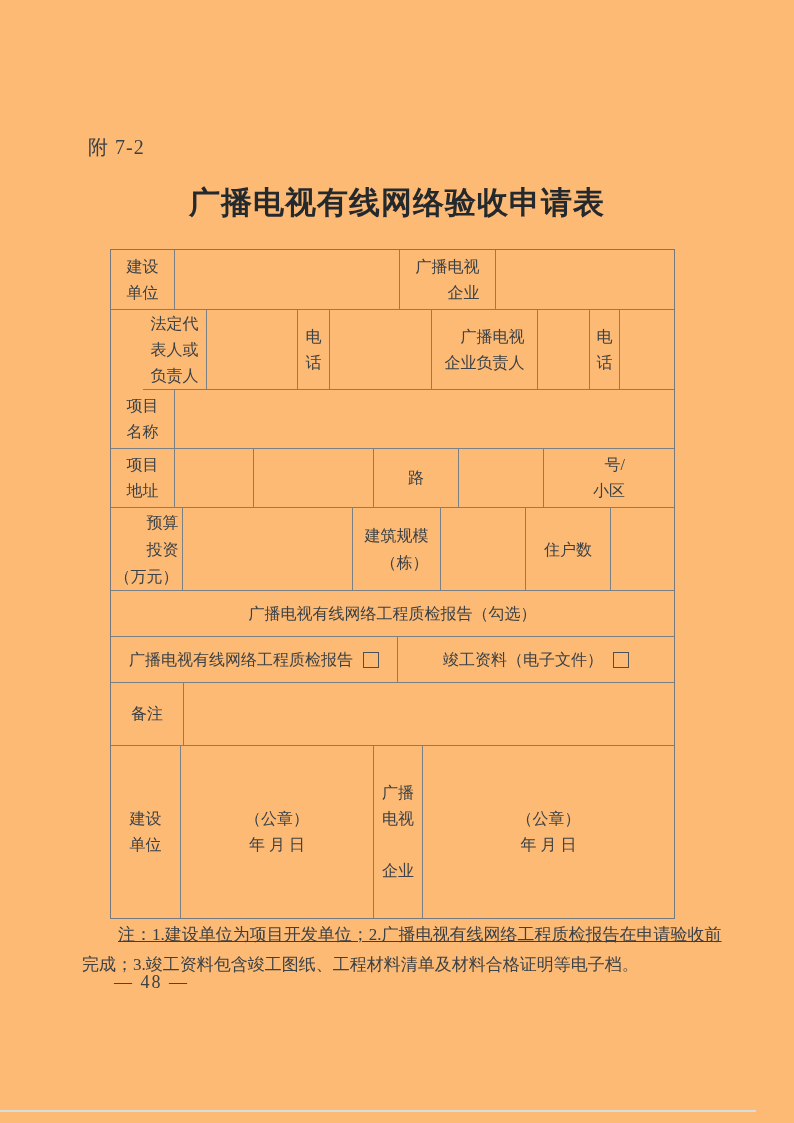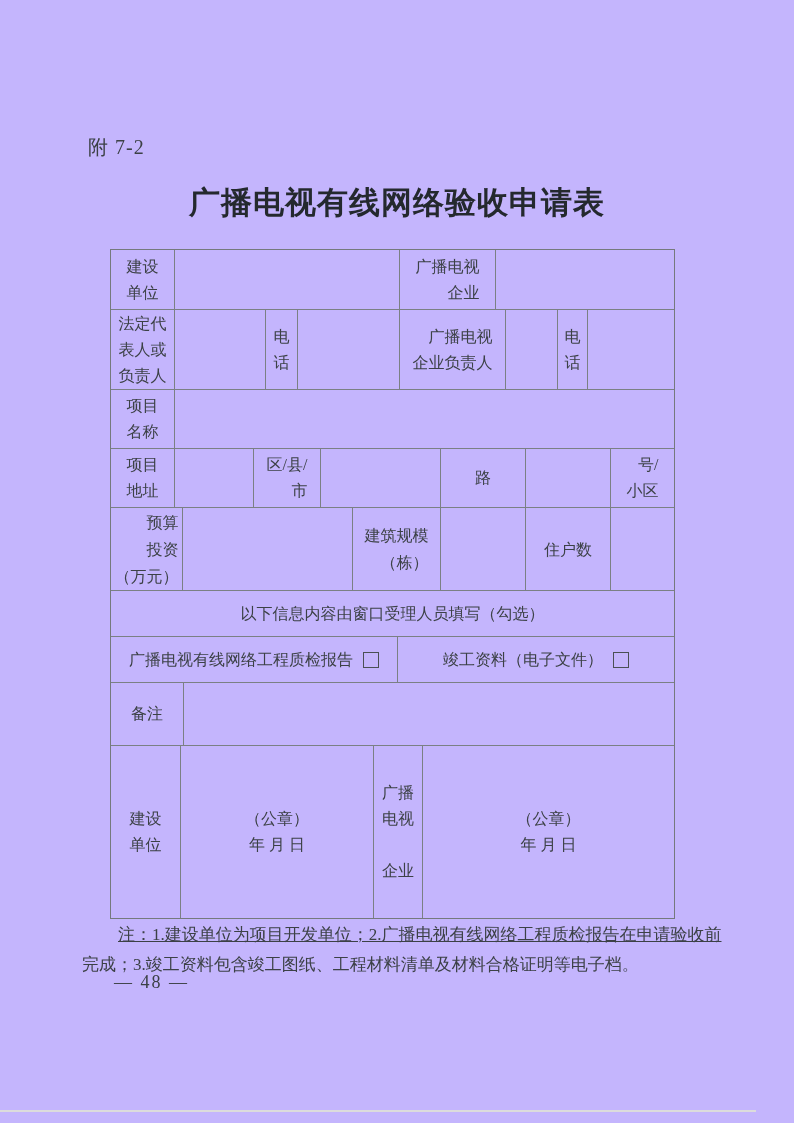--- a/index.html
+++ b/index.html
@@ -1,20 +1,20 @@
 <!DOCTYPE html>
 <html><head>
 <meta charset="utf-8">
 <style>
   html,body{margin:0;padding:0;background:#e8e8e8;}
   .page{
     position:relative;
     width:794px;height:1123px;
     margin:0 auto;
-    background:#c4b5fd;
+    background:#fdba74;
     font-family:"Liberation Serif","DejaVu Serif",serif;
     color:#3c4146;
     overflow:hidden;
   }
   .attachment{
     position:absolute;left:88px;top:134px;
     font-size:20px;letter-spacing:1px;
   }
   .doc-title{
     position:absolute;left:0;top:182px;width:794px;
@@ -32,21 +32,21 @@
   .cell{
     box-sizing:border-box;
     border-right:1px solid #7b8084;
     display:flex;align-items:center;justify-content:center;
     text-align:right;
     white-space:pre-line;
     line-height:26px;
     overflow:hidden;
   }
   .cell:last-child{border-right:none;flex:1;}
-  .r1{height:59px;} .r2{height:79px;} .r3{height:58px;}
+  .r1{height:59px;} .r2{height:79px;margin-left:32px;} .r3{height:58px;}
   .r4{height:58px;} .r5{height:82px;} .r6{height:45px;}
   .r7{height:45px;} .r8{height:62px;} .r9{height:172px;}
   .r5 .cell{line-height:27px;}
   .stamp-cell{flex-direction:column;}
   .checkbox{
     display:inline-block;width:14px;height:14px;
     border:1px solid #4a5055;margin-left:10px;
     vertical-align:-2px;
   }
   .chk-line{display:flex;align-items:center;justify-content:center;}
@@ -103,43 +103,41 @@
     <div class="row r3">
       <div class="cell" style="width:64px">项目
 名称</div>
       <div class="cell"></div>
     </div>
 
     <div class="row r4">
       <div class="cell" style="width:64px">项目
 地址</div>
       <div class="cell" style="width:79px"></div>
-      <div class="cell" style="width:67px">区/县/
-市</div>
       <div class="cell" style="width:120px"></div>
       <div class="cell" style="width:85px">路</div>
       <div class="cell" style="width:85px"></div>
       <div class="cell">号/
 小区</div>
     </div>
 
     <div class="row r5">
       <div class="cell" style="width:72px">预算
 投资
 （万元）</div>
       <div class="cell" style="width:170px"></div>
       <div class="cell" style="width:88px">建筑规模
 （栋）</div>
       <div class="cell" style="width:85px"></div>
       <div class="cell" style="width:85px">住户数</div>
       <div class="cell"></div>
     </div>
 
     <div class="row r6">
-      <div class="cell">以下信息内容由窗口受理人员填写（勾选）</div>
+      <div class="cell">广播电视有线网络工程质检报告（勾选）</div>
     </div>
 
     <div class="row r7">
       <div class="cell chk-line" style="width:287px">
         <span>广播电视有线网络工程质检报告</span>
         <span class="checkbox"></span>
       </div>
       <div class="cell chk-line">
         <span>竣工资料（电子文件）</span>
         <span class="checkbox"></span>

